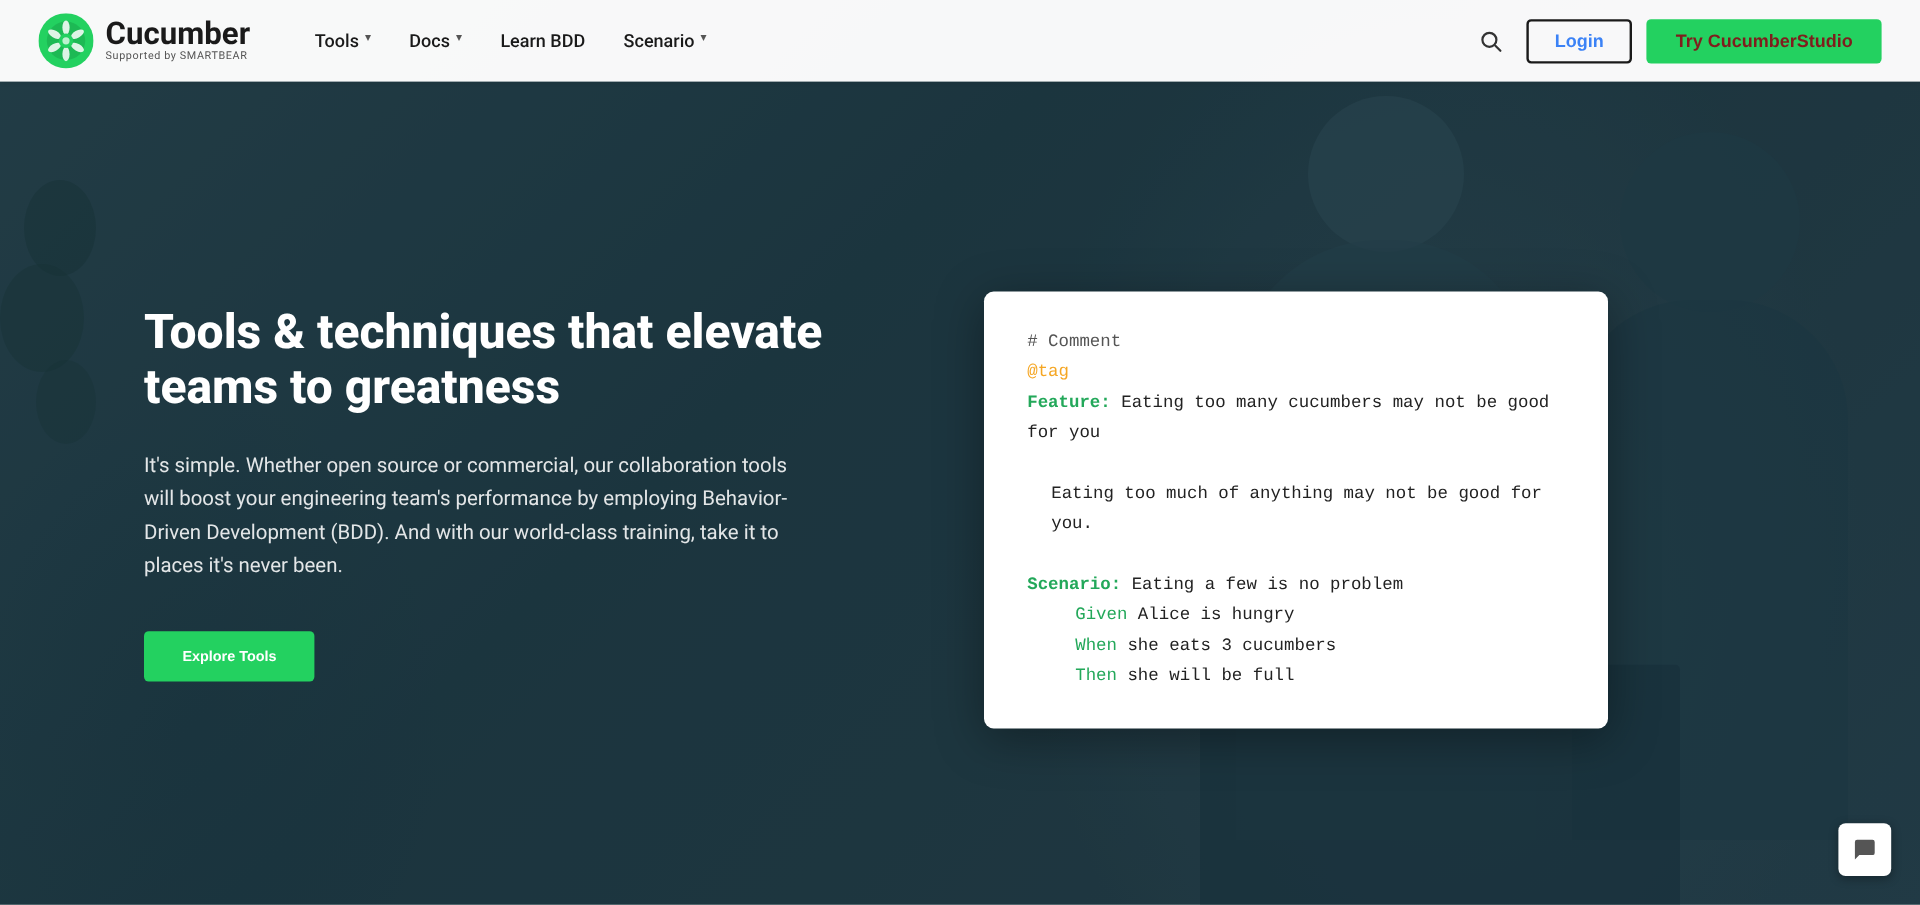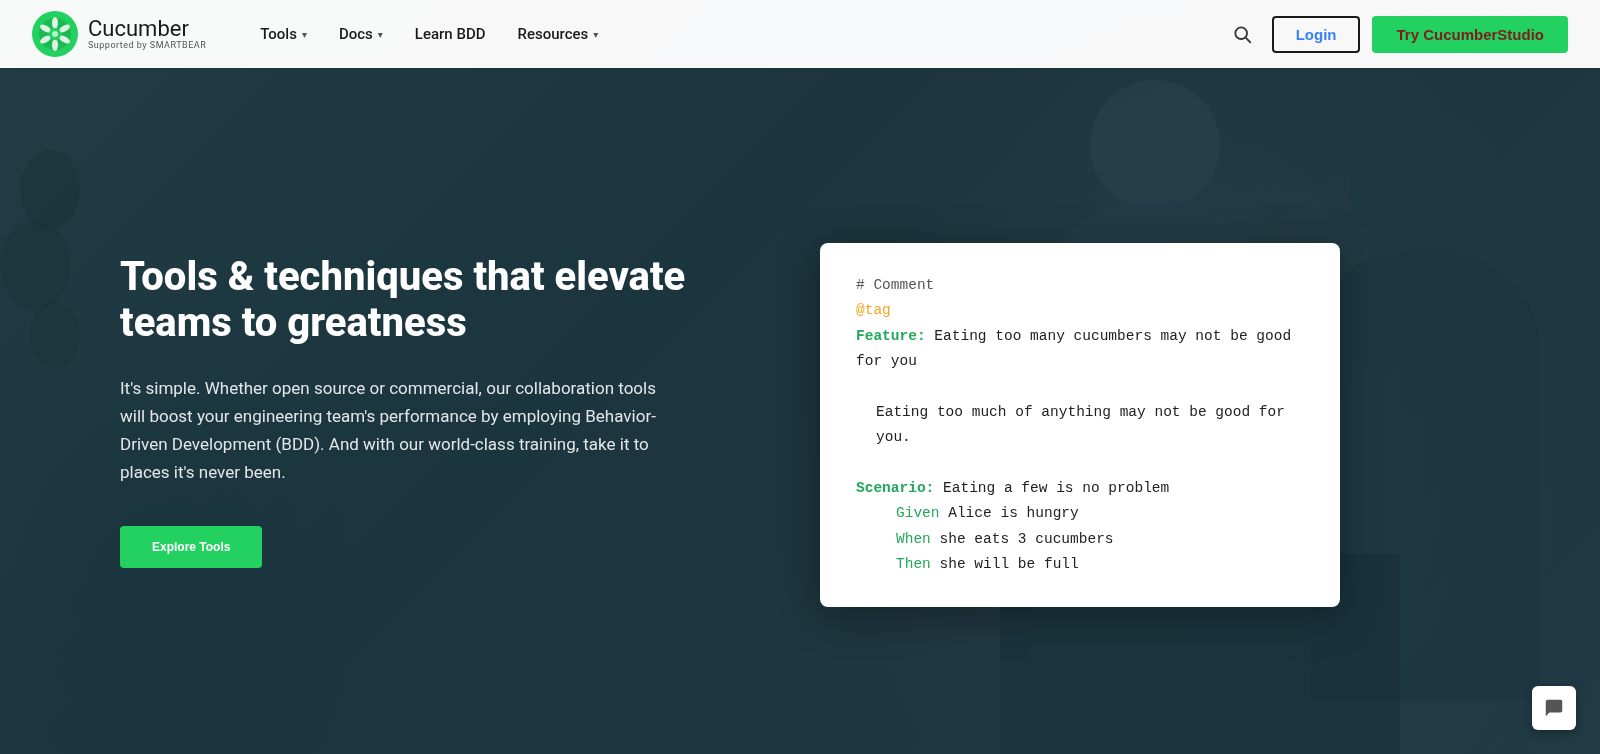--- a/index.html
+++ b/index.html
@@ -26,39 +26,39 @@
     }
     .logo-icon {
       width: 46px;
       height: 46px;
     }
     .logo-text-group {
       display: flex;
       flex-direction: column;
     }
     .logo-name {
-      font-size: 22px;
-      font-weight: 400;
+      font-size: 26px;
+      font-weight: 700;
       color: #1a1a1a;
       line-height: 1;
     }
     .logo-sub {
       font-size: 9px;
       color: #555;
       letter-spacing: 0.5px;
     }
     .nav-links {
       display: flex;
       align-items: center;
       gap: 4px;
       flex: 1;
     }
     .nav-item {
       display: flex;
-      align-items: center;
+      align-items: flex-start;
       gap: 5px;
       padding: 8px 14px;
       font-size: 15px;
       font-weight: 500;
       color: #1a1a1a;
       cursor: pointer;
       border-radius: 4px;
       text-decoration: none;
     }
     .chevron {
@@ -261,21 +261,21 @@
       <span class="chevron">▾</span>
     </a>
     <a class="nav-item" href="#">
       <span>Docs</span>
       <span class="chevron">▾</span>
     </a>
     <a class="nav-item" href="#">
       <span>Learn BDD</span>
     </a>
     <a class="nav-item" href="#">
-      <span>Resources</span>
+      <span>Scenario</span>
       <span class="chevron">▾</span>
     </a>
   </div>
 
   <div class="nav-right">
     <div class="search-icon-btn">
       <svg width="20" height="20" viewBox="0 0 24 24" fill="none" stroke="#333" stroke-width="2.2" stroke-linecap="round" stroke-linejoin="round">
         <circle cx="11" cy="11" r="7"></circle>
         <line x1="17" y1="17" x2="22" y2="22"></line>
       </svg>

